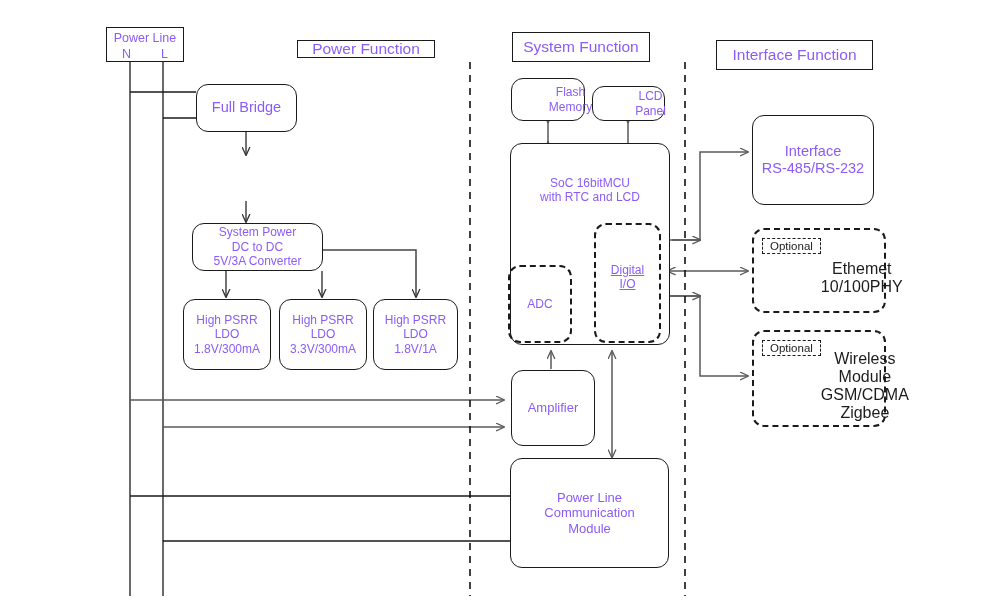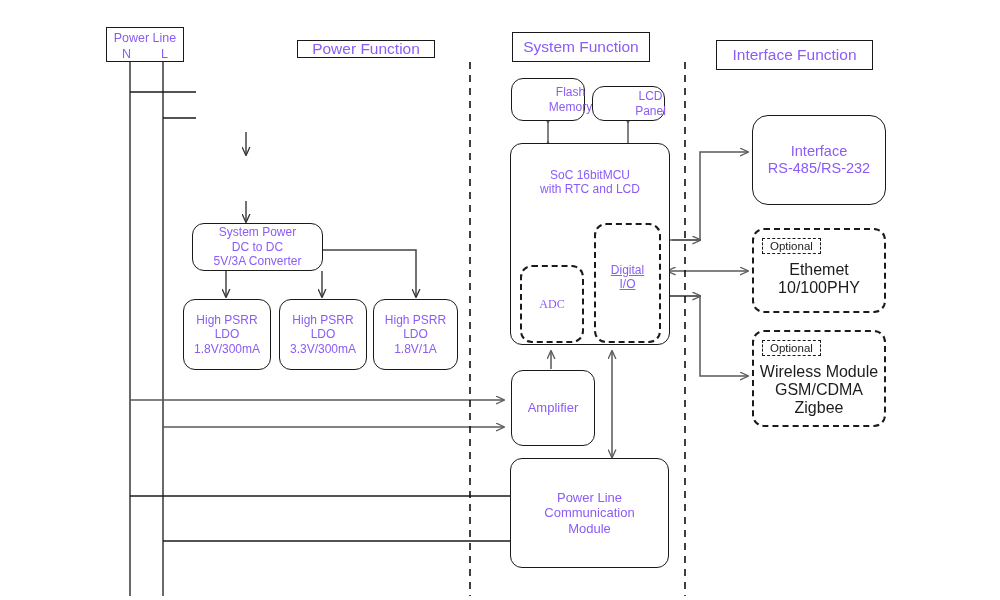--- a/index.html
+++ b/index.html
@@ -80,21 +80,21 @@
     position: absolute;
     box-sizing: border-box;
     display: flex;
     align-items: center;
     justify-content: center;
     font-size: 11.5px;
     color: #1c1c1c;
     z-index: 6;
   }
   .optwrap {
-    flex-direction: column;
+    flex-direction: row;
     justify-content: flex-start;
     align-items: center;
     padding-top: 8px;
   }
   .optbody {
     margin-top: 7px;
     white-space: pre-line;
     text-align: center;
     font-size: 16px;
   }
@@ -189,20 +189,21 @@
       <span>L</span>
     </span>
   </div>
 
   <div class="box rect header-label" style="left:274px;top:40px;width:138px;height:18px;margin-left:23px;">Power Function</div>
 
   <div class="box rect header-label" style="left:512px;top:32px;width:138px;height:30px;">System Function</div>
 
   <div class="box rect header-label" style="left:716px;top:40px;width:157px;height:30px;">Interface Function</div>
 
+  <div class="box rounded blk-lg" style="left:196px;top:84px;width:101px;height:48px;">Full Bridge</div>
 
 
   <div class="box rounded blk-sm" style="left:192px;top:223px;width:131px;height:48px;">System Power
 DC to DC
 5V/3A Converter</div>
 
   <div class="box rounded blk-sm" style="left:183px;top:299px;width:88px;height:71px;">High PSRR
 LDO
 1.8V/300mA</div>
 
@@ -214,36 +215,36 @@
 LDO
 1.8V/1A</div>
 
   <div class="box rounded blk-sm" style="left:511px;top:78px;width:74px;height:43px;padding-left:45px;">Flash
 Memory</div>
 
   <div class="box rounded blk-sm" style="left:592px;top:86px;width:73px;height:35px;padding-left:44px;">LCD
 Panel</div>
 
   <div class="box rounded blk-sm" style="left:510px;top:143px;width:160px;height:202px;
-              align-items:flex-start;padding-top:24px;">SoC 16bitMCU
+              align-items:flex-start;padding-top:32px;">SoC 16bitMCU
 with RTC and LCD</div>
 
-  <div class="box dashed blk-sm" style="left:520px;top:265px;width:64px;height:78px;font-family:Liberation Serif, serif;">ADC</div>
+  <div class="box dashed blk-sm" style="left:508px;top:265px;width:64px;height:78px;">ADC</div>
 
   <div class="box dashed blk-sm" style="left:594px;top:223px;width:67px;height:120px;
               align-items:flex-start;padding-top:38px;text-decoration:underline;">Digital
 I/O</div>
 
   <div class="box rounded blk-md" style="left:511px;top:370px;width:84px;height:76px;">Amplifier</div>
 
   <div class="box rounded blk-md" style="left:510px;top:458px;width:159px;height:110px;">Power Line
 Communication
 Module</div>
 
-  <div class="box rounded blk-lg" style="left:752px;top:115px;width:134px;height:90px;border-radius:16px;">Interface
+  <div class="box rounded blk-lg" style="left:752px;top:115px;width:122px;height:90px;">Interface
 RS-485/RS-232</div>
 
   <div class="optbox dashed optwrap" style="left:752px;top:228px;width:134px;height:85px;">
     <span class="optbox dashed-inner" style="position:relative;left:0;top:0;padding:1px 7px;align-self:flex-start;margin-left:8px;">Optional</span>
     <span class="optbody">Ethemet
 10/100PHY</span>
   </div>
 
   <div class="optbox dashed optwrap" style="left:752px;top:330px;width:134px;height:97px;">
     <span class="optbox dashed-inner" style="position:relative;left:0;top:0;padding:1px 7px;align-self:flex-start;margin-left:8px;">Optional</span>

